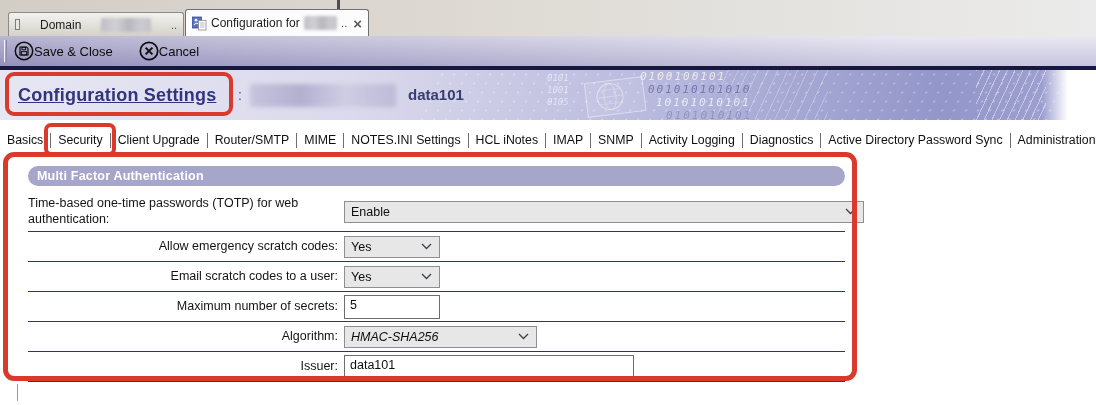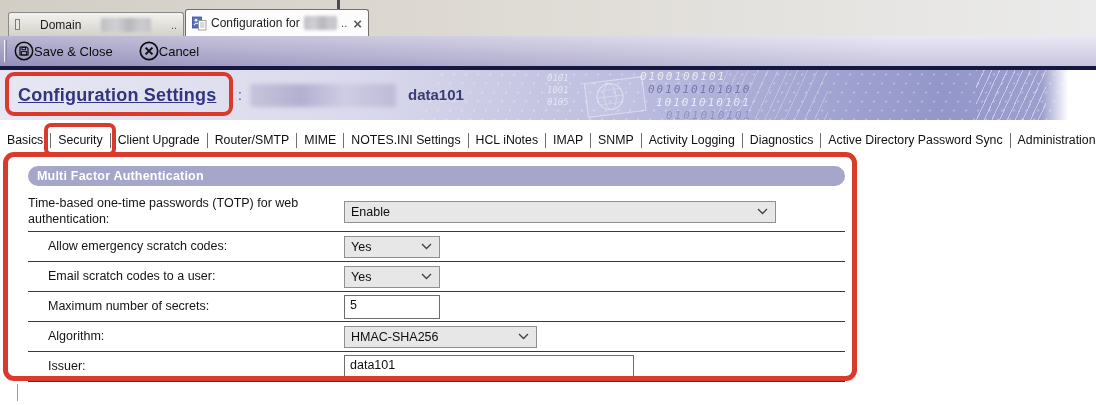--- a/index.html
+++ b/index.html
@@ -71,21 +71,21 @@
   .ftab.annotated::before { content:""; position:absolute; left:-7px; right:-6px; top:-8px; bottom:-7px;
     border:4px solid var(--red); border-radius:7px; pointer-events:none; }
 
   
   #content { position:absolute; left:28px; top:166px; width:817px; }
   #section-hd { height:20px; background:#a6a6cb; color:#fff; font-weight:bold; font-size:12.5px;
     line-height:20px; padding-left:9px; letter-spacing:.2px;border-radius:10px; }
   #rows { margin-top:6px; }
   .frow { position:relative; display:flex; align-items:center; border-bottom:1px solid #4c1d95; }
   .flabel { font-size:12.5px; color:#141414; width:310px; line-height:1.25; }
-  .flabel.indent { padding-left:20px; }
+  .flabel.indent { padding-left:20px;text-align:right; }
   .control { position:absolute; left:316px; top:50%; transform:translateY(-50%);
     display:flex; align-items:center; font-size:12.5px; color:#0d0d0d; }
   .control.select { height:22px; background:#e7e7e7; border:1px solid #8f8f8f;
     padding:0 7px 0 6px; justify-content:space-between; }
   .control.input { height:24px; background:#fff; border:1px solid #6d6d6d; padding:0 5px;
     align-items:flex-start; padding-top:2px; }
   .chev { flex:0 0 auto; margin-left:8px; }
 
   
   :root { --red:#d93a2b; }
@@ -207,21 +207,21 @@
       <span class="ftab">Active Directory Password Sync</span>
       <span class="fsep"></span>
       <span class="ftab">Administration</span>
     </div>
 
   <div id="content">
     <div id="section-hd">Multi Factor Authentication</div>
     <div id="rows">
         <div class="frow" style="height: 40px;">
           <span class="flabel" style="width: 300px;">Time-based one-time passwords (TOTP) for web authentication:</span>
-          <div class="control select" style="width: 432px;">
+          <div class="control select" style="width: 520px;">
             <span class="cval">Enable</span>
             <svg class="chev" width="11" height="7" viewBox="0 0 11 7">
               <polyline points="1,1 5.5,5.5 10,1" fill="none" stroke="#3f3f46" stroke-width="1.3"></polyline>
             </svg>
           </div>
         </div>
         <div class="frow" style="height: 30px;">
           <span class="flabel indent">Allow emergency scratch codes:</span>
           <div class="control select" style="width: 96px;">
             <span class="cval">Yes</span>
@@ -240,21 +240,21 @@
           </div>
         </div>
         <div class="frow" style="height: 30px;">
           <span class="flabel indent">Maximum number of secrets:</span>
           <div class="control input" style="width: 96px;">
             <span class="cval">5</span>
           </div>
         </div>
         <div class="frow" style="height: 30px;">
           <span class="flabel indent">Algorithm:</span>
-          <div class="control select" style="width: 193px;">
+          <div class="control select" style="width: 193px; font-style: italic;">
             <span class="cval">HMAC-SHA256</span>
             <svg class="chev" width="11" height="7" viewBox="0 0 11 7">
               <polyline points="1,1 5.5,5.5 10,1" fill="none" stroke="#3f3f46" stroke-width="1.3"></polyline>
             </svg>
           </div>
         </div>
         <div class="frow" style="height: 30px;">
           <span class="flabel indent">Issuer:</span>
           <div class="control input" style="width: 290px;">
             <span class="cval">data101</span>

